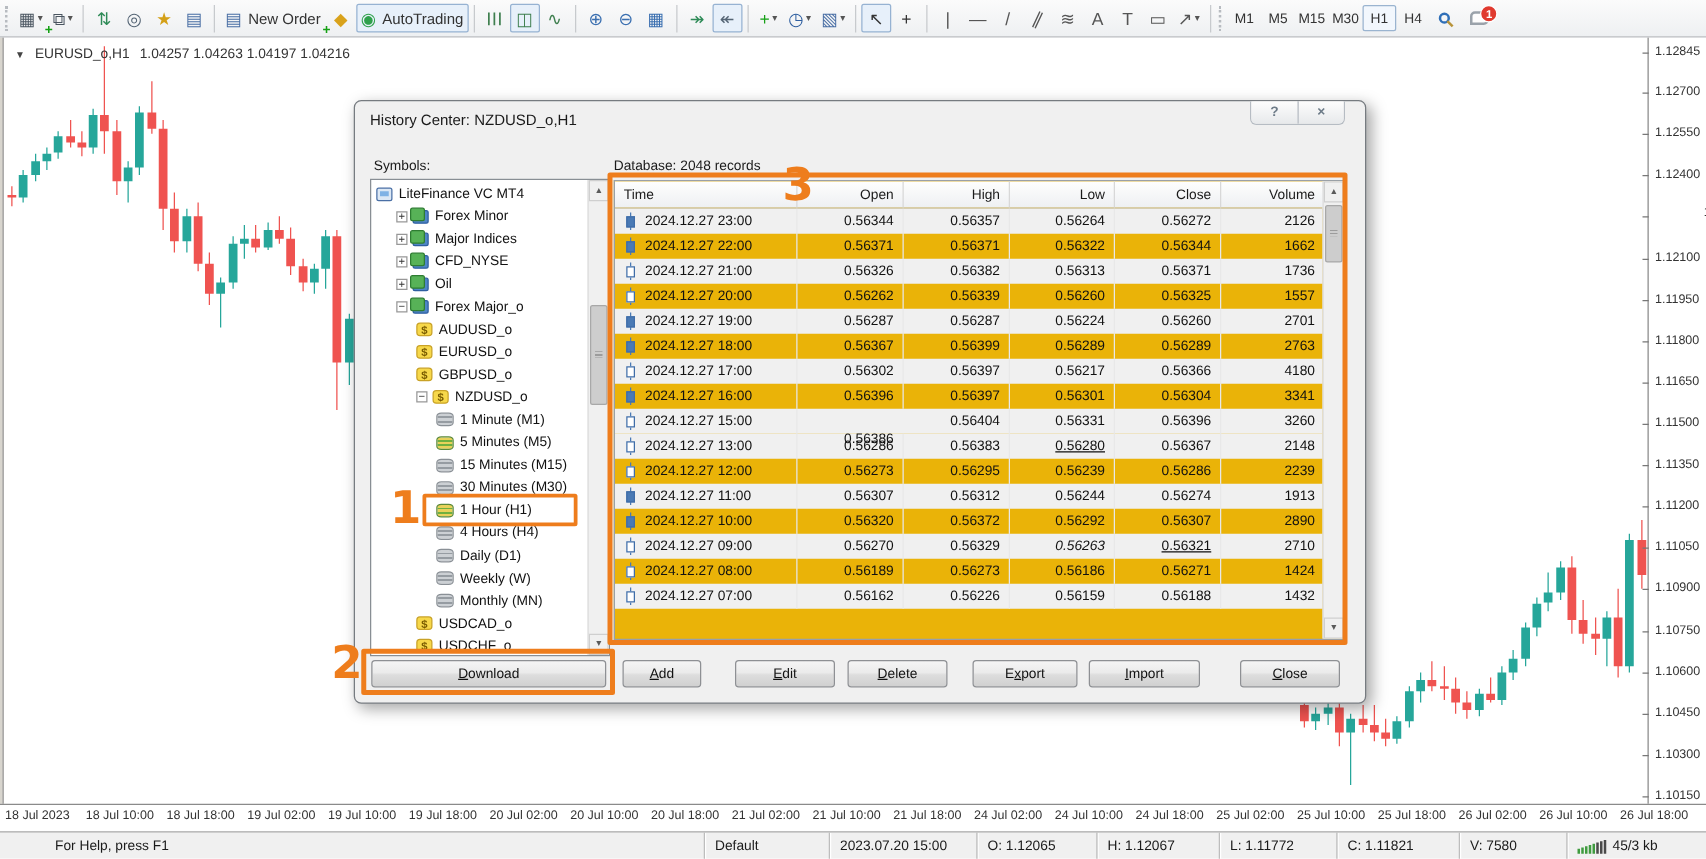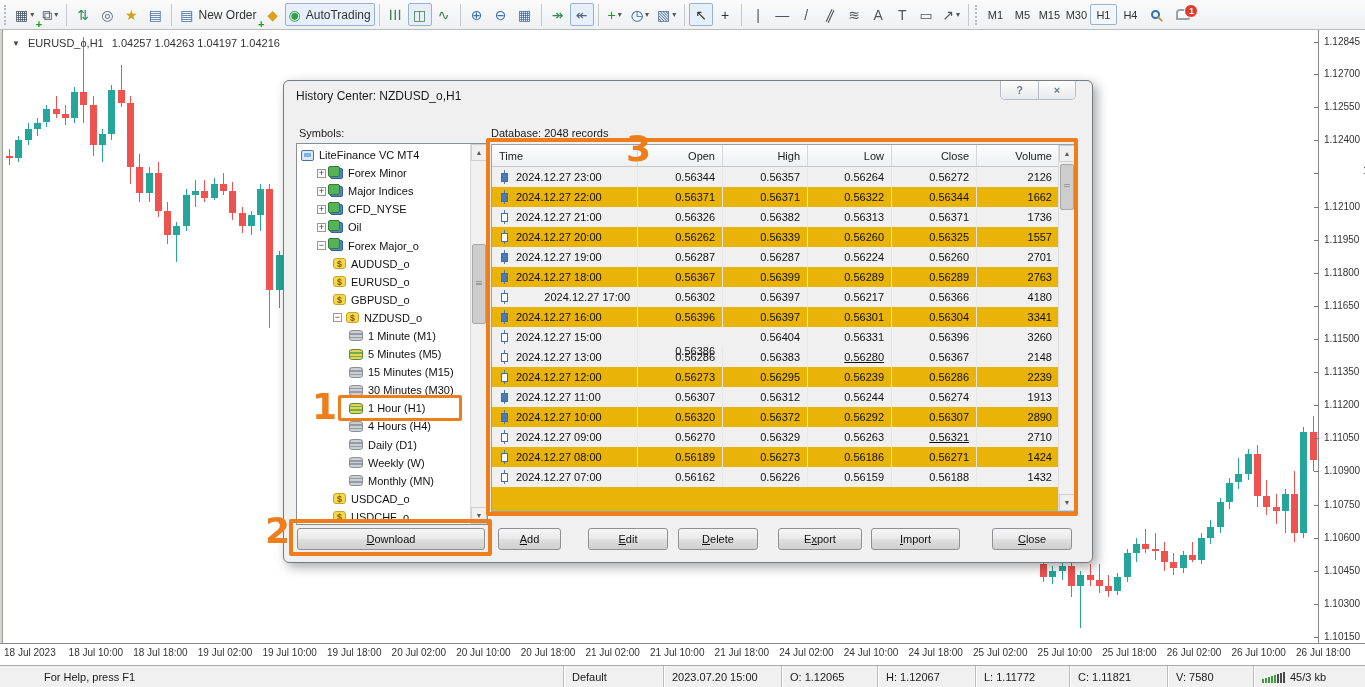--- a/index.html
+++ b/index.html
@@ -629,21 +629,21 @@
             </span>
             <span>2024.12.27 18:00</span>
           </div>
           <div class="td num" style="width: 85px;">0.56367</div>
           <div class="td num" style="width: 85px;">0.56399</div>
           <div class="td num" style="width: 84px;">0.56289</div>
           <div class="td num" style="width: 85px;">0.56289</div>
           <div class="td num" style="width: 83px;">2763</div>
         </div>
         <div class="tr stripe">
-          <div class="td" style="width: 146px; justify-content: space-between;">
+          <div class="td" style="width: 146px;">
             <span class="tcandle up">
               <span class="wick"></span>
               <span class="body"></span>
             </span>
             <span>2024.12.27 17:00</span>
           </div>
           <div class="td num" style="width: 85px;">0.56302</div>
           <div class="td num" style="width: 85px;">0.56397</div>
           <div class="td num" style="width: 84px;">0.56217</div>
           <div class="td num" style="width: 85px;">0.56366</div>
@@ -736,21 +736,21 @@
         <div class="tr stripe">
           <div class="td" style="width: 146px;">
             <span class="tcandle up">
               <span class="wick"></span>
               <span class="body"></span>
             </span>
             <span>2024.12.27 09:00</span>
           </div>
           <div class="td num" style="width: 85px;">0.56270</div>
           <div class="td num" style="width: 85px;">0.56329</div>
-          <div class="td num" style="width: 84px;">0.56263</div>
+          <div class="td num" style="width: 84px; font-style: italic;">0.56263</div>
           <div class="td num" style="width: 85px; text-decoration: underline;">0.56321</div>
           <div class="td num" style="width: 83px;">2710</div>
         </div>
         <div class="tr">
           <div class="td" style="width: 146px;">
             <span class="tcandle up">
               <span class="wick"></span>
               <span class="body"></span>
             </span>
             <span>2024.12.27 08:00</span>

